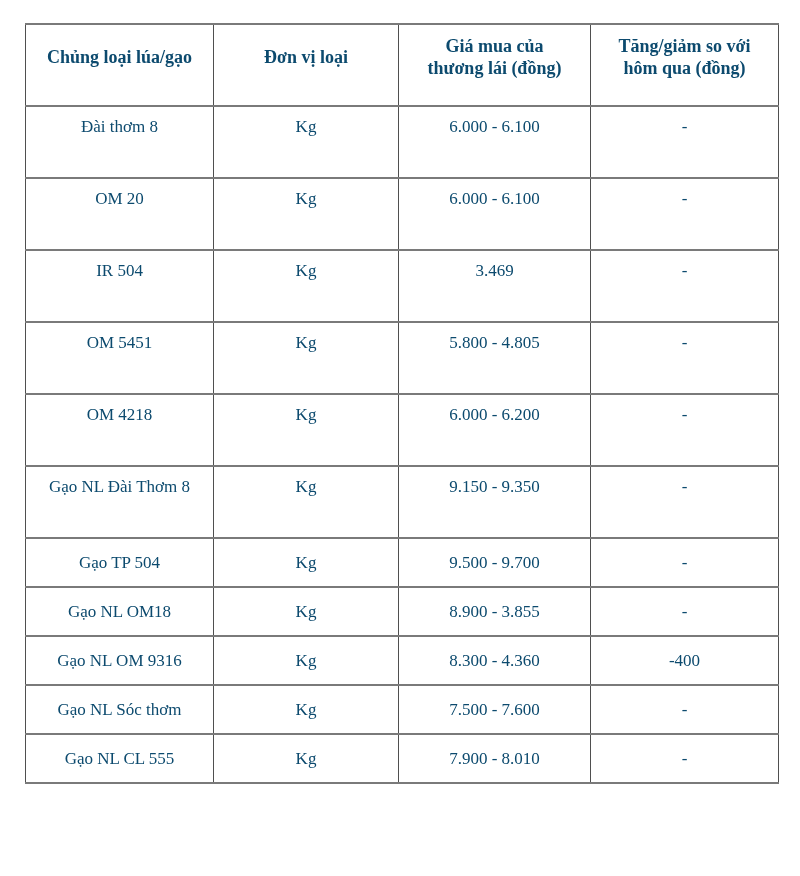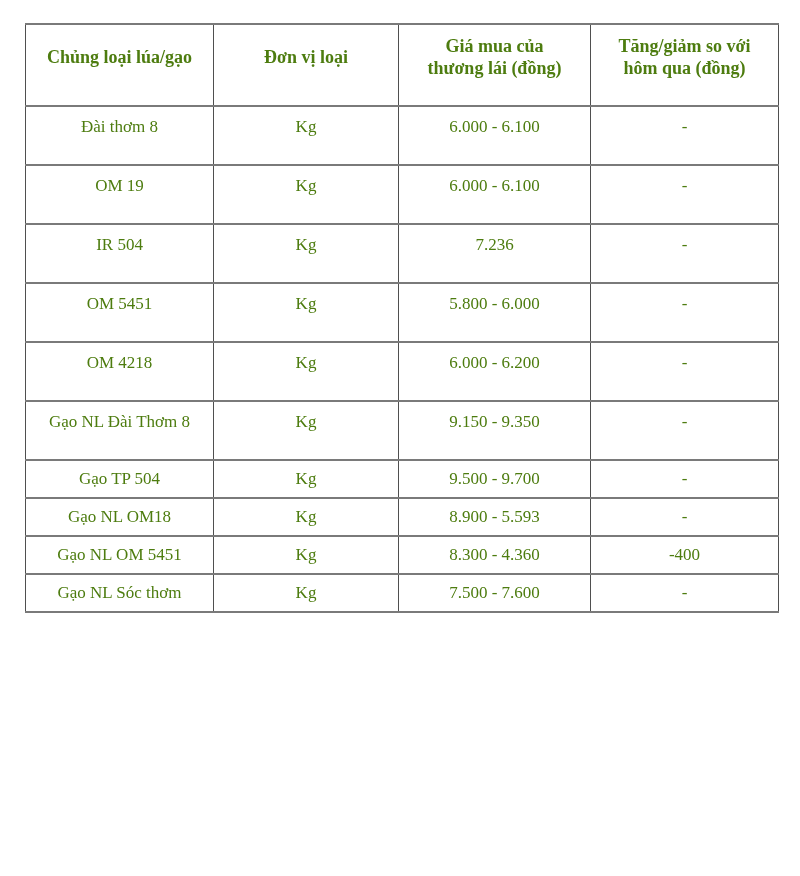--- a/index.html
+++ b/index.html
@@ -8,21 +8,21 @@
     background: #ffffff;
     font-family: "Liberation Serif", "DejaVu Serif", serif;
   }
   body { height: 876px; overflow: hidden; }
 
   table.price-table {
     border-collapse: collapse;
     table-layout: fixed;
     width: 753px;
     margin: 23px 0 0 25px;
-    color: #4d7c0f;
+    color: #0c4a6e;
     border-radius: 16px;
   }
   .price-table th,
   .price-table td {
     border-left: 1px solid #4f4f4f;
     border-right: 1px solid #4f4f4f;
     border-top: 2px solid #7a7a7a;
     border-bottom: 2px solid #7a7a7a;
     text-align: center;
     background: #ffffff;
@@ -30,29 +30,29 @@
   .price-table th {
     height: 82px;
     vertical-align: middle;
     padding-bottom: 16px;
     font-size: 18px;
     font-weight: bold;
     line-height: 22px;
     white-space: pre-line;
   }
   .price-table td {
-    height: 59px;
+    height: 72px;
     vertical-align: top;
     padding-top: 9px;
     font-size: 17px;
     line-height: 22px;
     white-space: pre-line;
   }
   .price-table tr.compact td {
-    height: 38px;
+    height: 49px;
     vertical-align: middle;
     padding-top: 0;
   }
 </style>
 </head>
 <body>
 
 <table class="price-table">
   <colgroup>
     <col style="width:188px">
@@ -71,35 +71,35 @@
     </tr>
   </thead>
   <tbody>
       <tr>
         <td>Đài thơm 8</td>
         <td>Kg</td>
         <td>6.000 - 6.100</td>
         <td>-</td>
       </tr>
       <tr>
-        <td>OM 19</td>
+        <td>OM 20</td>
         <td>Kg</td>
         <td>6.000 - 6.100</td>
         <td>-</td>
       </tr>
       <tr>
         <td>IR 504</td>
         <td>Kg</td>
-        <td>7.236</td>
+        <td>3.469</td>
         <td>-</td>
       </tr>
       <tr>
         <td>OM 5451</td>
         <td>Kg</td>
-        <td>5.800 - 6.000</td>
+        <td>5.800 - 4.805</td>
         <td>-</td>
       </tr>
       <tr>
         <td>OM 4218</td>
         <td>Kg</td>
         <td>6.000 - 6.200</td>
         <td>-</td>
       </tr>
       <tr>
         <td>Gạo NL Đài Thơm 8</td>
@@ -109,29 +109,35 @@
       </tr>
       <tr class="compact">
         <td>Gạo TP 504</td>
         <td>Kg</td>
         <td>9.500 - 9.700</td>
         <td>-</td>
       </tr>
       <tr class="compact">
         <td>Gạo NL OM18</td>
         <td>Kg</td>
-        <td>8.900 - 5.593</td>
+        <td>8.900 - 3.855</td>
         <td>-</td>
       </tr>
       <tr class="compact">
-        <td>Gạo NL OM 5451</td>
+        <td>Gạo NL OM 9316</td>
         <td>Kg</td>
         <td>8.300 - 4.360</td>
         <td>-400</td>
       </tr>
       <tr class="compact">
         <td>Gạo NL Sóc thơm</td>
         <td>Kg</td>
         <td>7.500 - 7.600</td>
         <td>-</td>
       </tr>
+      <tr class="compact">
+        <td>Gạo NL CL 555</td>
+        <td>Kg</td>
+        <td>7.900 - 8.010</td>
+        <td>-</td>
+      </tr>
     </tbody>
 </table>
 
 </body></html>

